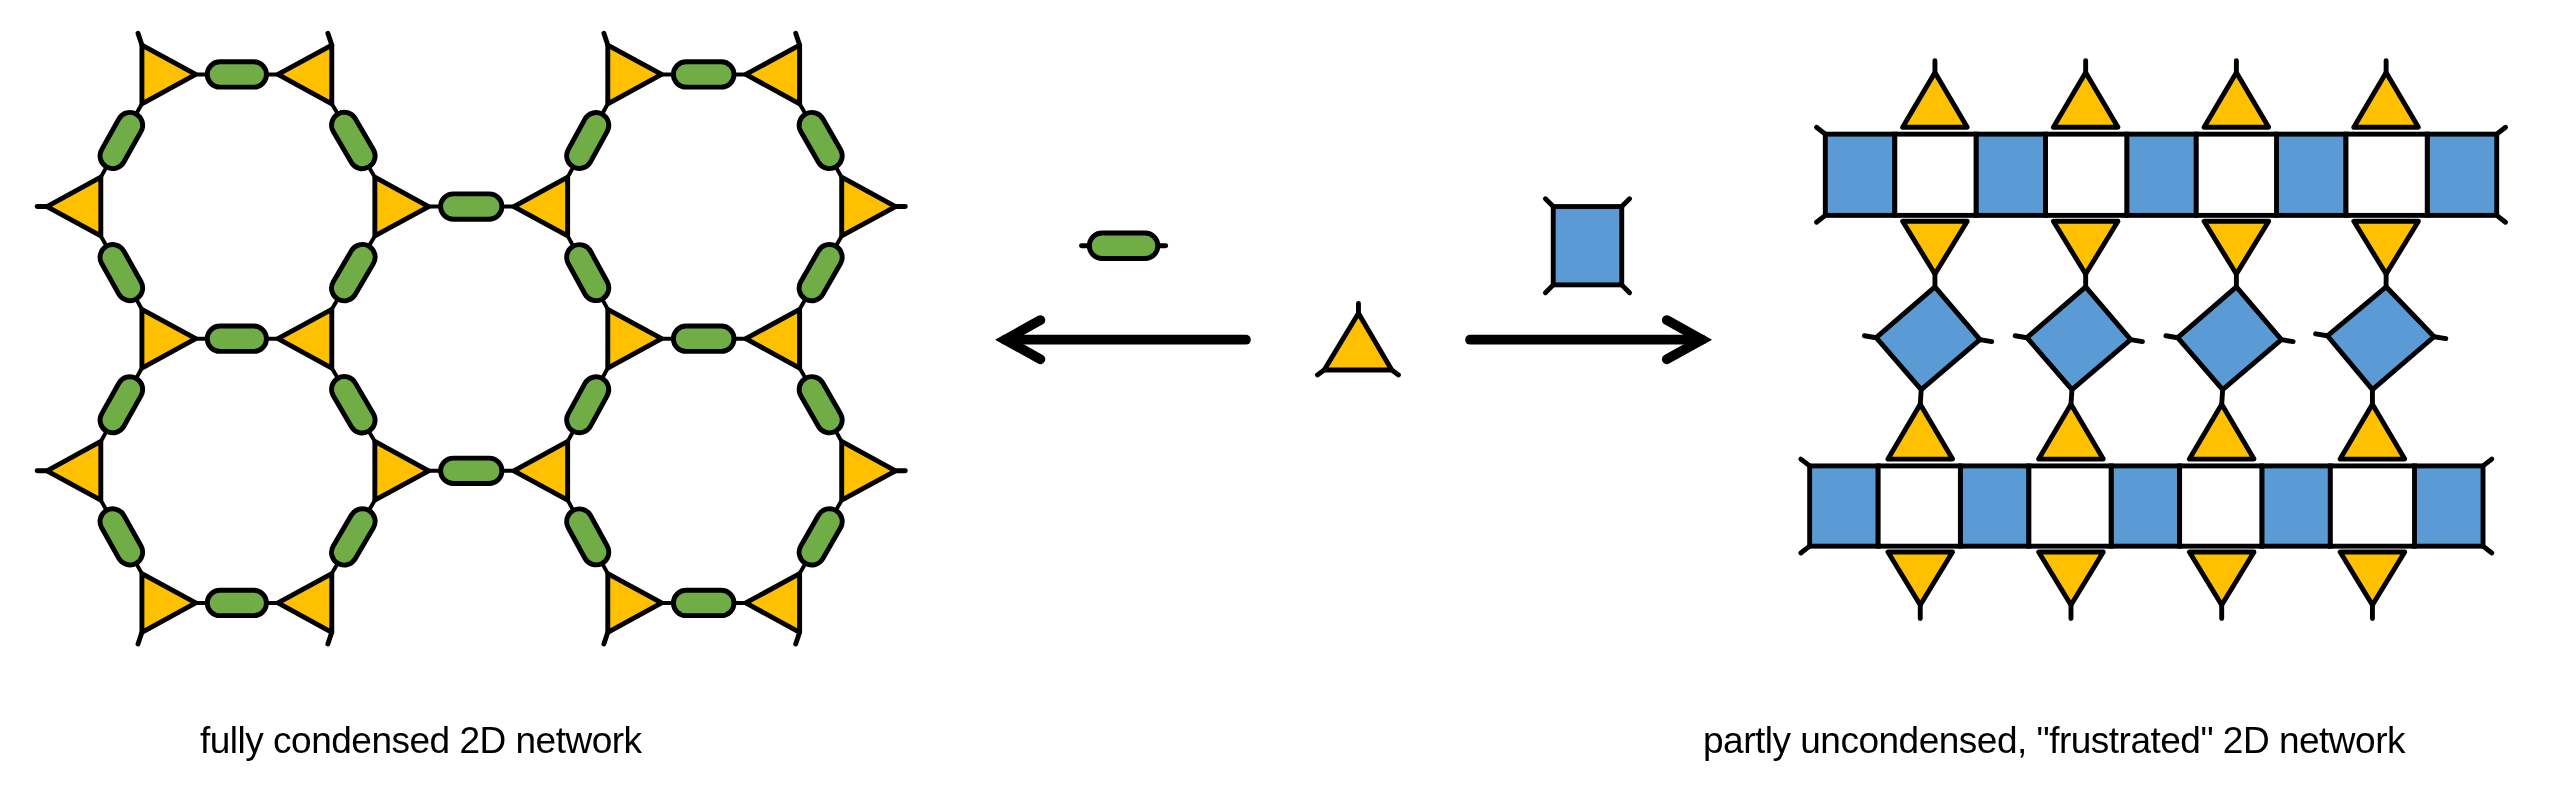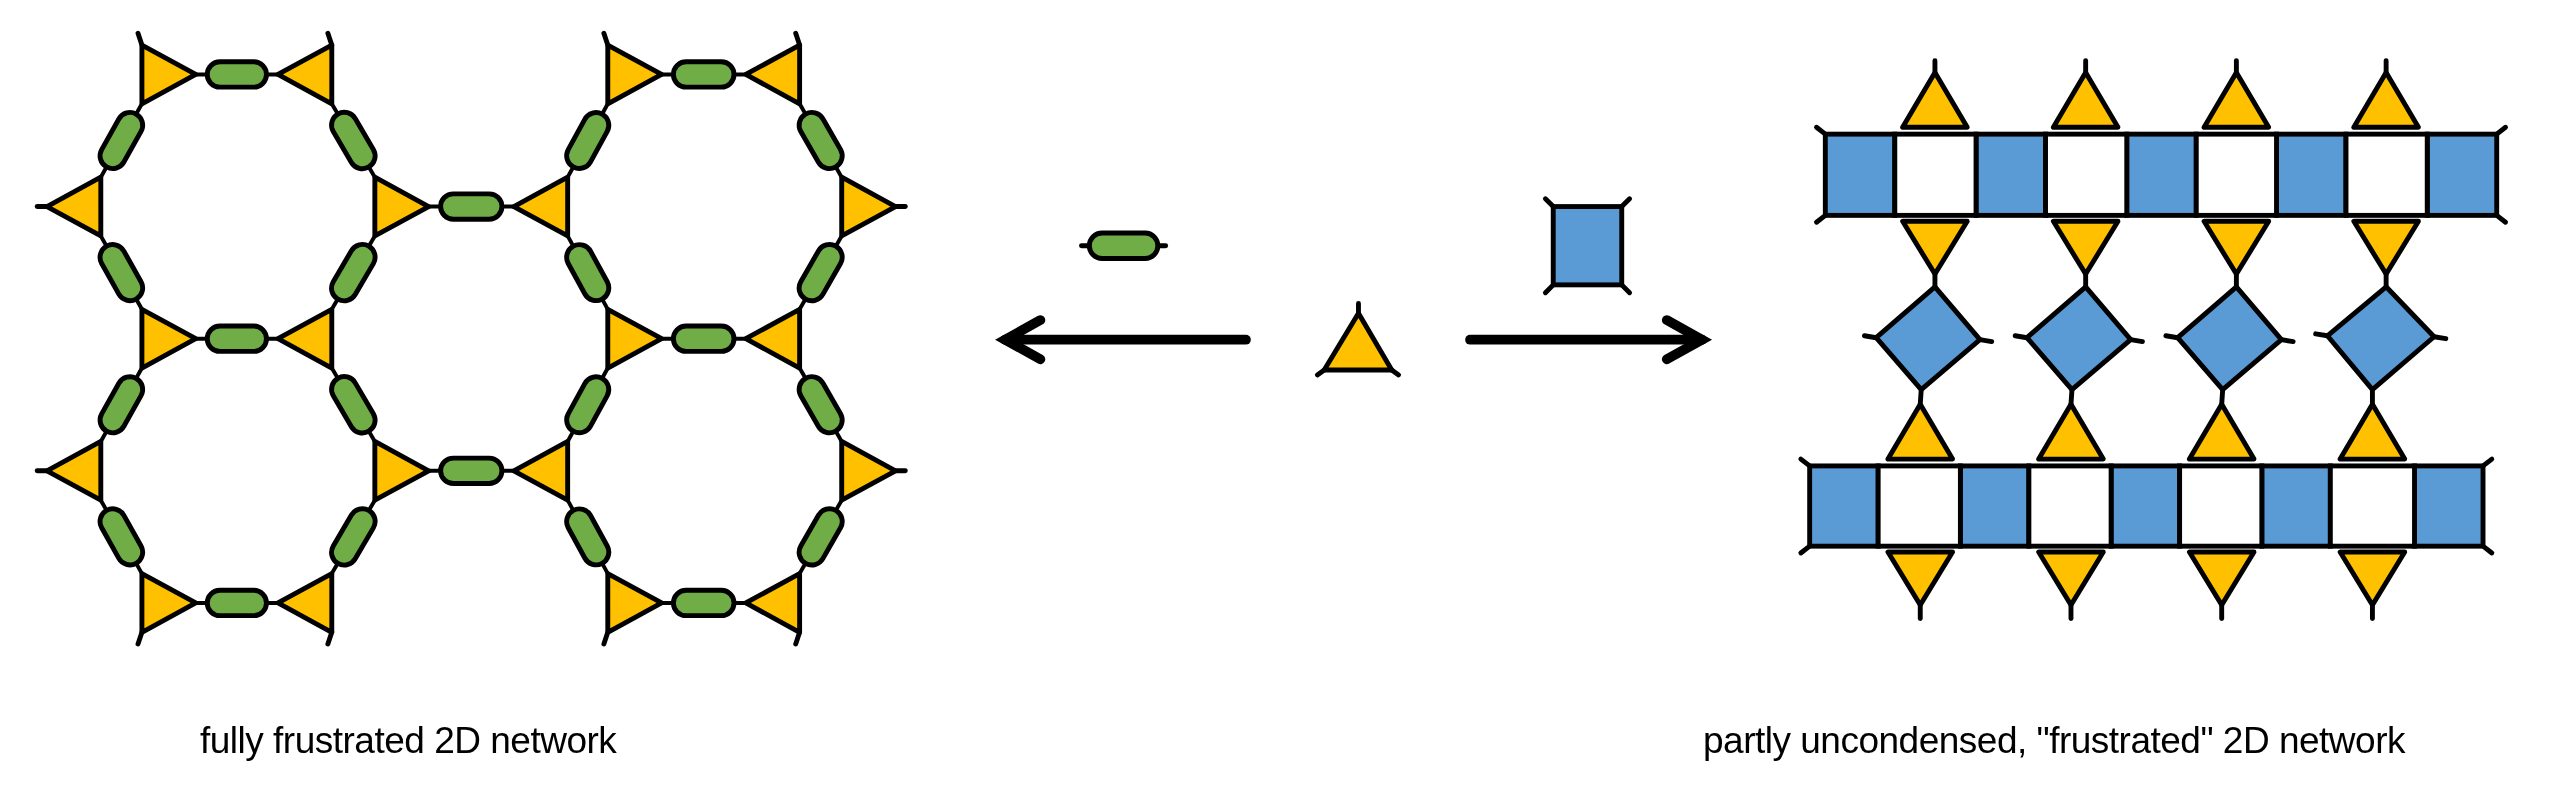--- a/index.html
+++ b/index.html
@@ -190,15 +190,15 @@
       <line x1="2225" y1="345" x2="2213" y2="343" stroke="#000000" stroke-width="5" stroke-linecap="round"></line>
       <line x1="2331" y1="347" x2="2343" y2="349" stroke="#000000" stroke-width="5" stroke-linecap="round"></line>
       <line x1="2438" y1="293" x2="2438" y2="280" stroke="#000000" stroke-width="5" stroke-linecap="round"></line>
       <line x1="2424" y1="398" x2="2424" y2="413" stroke="#000000" stroke-width="5" stroke-linecap="round"></line>
       <polygon points="2438,293 2487,344 2424,398 2378,343" fill="#5B9BD5" stroke="#000000" stroke-width="5" stroke-linejoin="round"></polygon>
       <line x1="2378" y1="343" x2="2366" y2="341" stroke="#000000" stroke-width="5" stroke-linecap="round"></line>
       <line x1="2487" y1="344" x2="2499" y2="346" stroke="#000000" stroke-width="5" stroke-linecap="round"></line>
     </g>
 </svg>
 
-<div class="caption" id="caption-left">fully frustrated 2D network</div>
+<div class="caption" id="caption-left">fully condensed 2D network</div>
 <div class="caption" id="caption-right">partly uncondensed, "frustrated" 2D network</div>
 
 
 </body></html>

